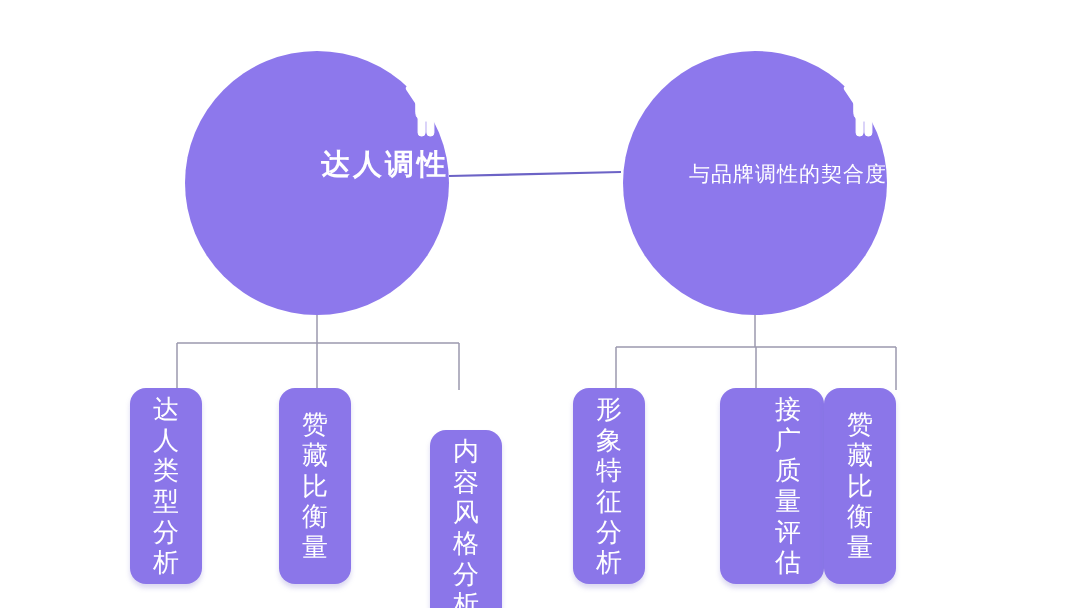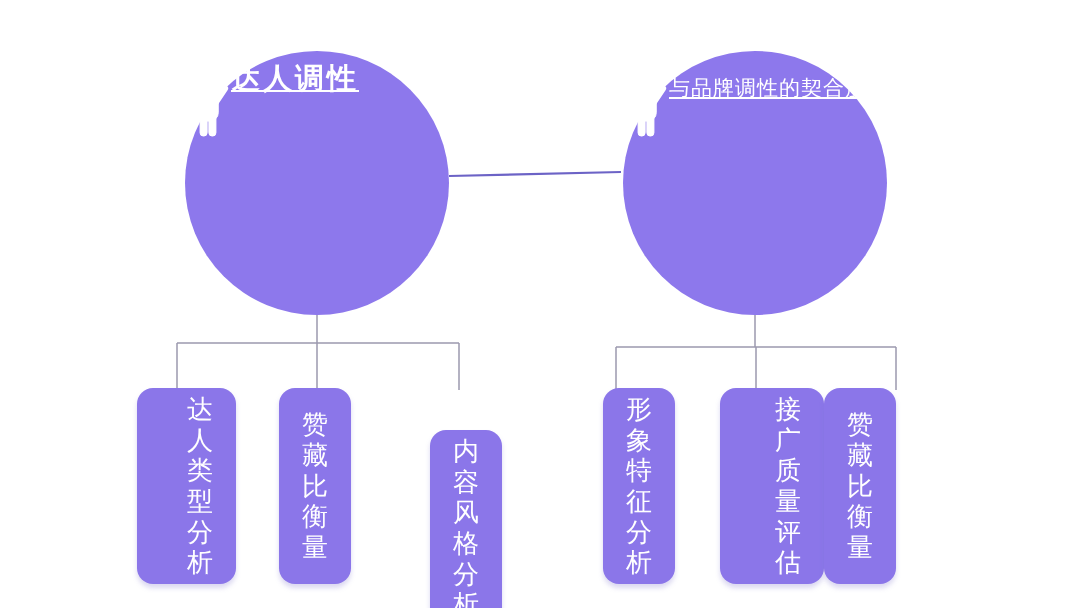--- a/index.html
+++ b/index.html
@@ -9,21 +9,21 @@
     font-family:"DejaVu Sans","Liberation Sans",sans-serif;
     overflow:hidden;
   }
   .wires { position:absolute; left:0; top:0; }
   .wires line.tree { stroke:var(--tree_connector,#9b98ae); stroke-width:1.5; }
   .wires line.link { stroke:var(--node_link,#6c63c6); stroke-width:2.2; }
 
   .node {
     position:absolute; width:264px; height:264px; border-radius:50%;
     background:var(--node_fill,#8d78ec); color:var(--node_text,#fff);
-    display:flex; flex-direction:row; align-items:flex-start; text-align:center;text-decoration:underline;
+    display:flex; flex-direction:column; align-items:flex-end; text-align:center;
   }
   .node .person { margin-top:28px; width:46px; height:58px; }
   .node .person * { fill:#ffffff; stroke:#ffffff; }
   .node .person .arm { fill:none; stroke-width:7; stroke-linecap:round; }
   .node .title { font-size:29px; font-weight:bold; letter-spacing:3px; margin-top:8px; }
   .node .subtitle { font-size:21px; margin-top:23px; letter-spacing:1px; white-space:nowrap; }
 
   .pill {
     position:absolute; top:388px; width:72px; height:196px; border-radius:16px;
     background:var(--pill_fill,#8b76e9); color:var(--node_text,#fff);
@@ -74,31 +74,31 @@
       <circle cx="22" cy="8" r="7"></circle>
       <line class="arm" x1="14" y1="25" x2="4" y2="10"></line>
       <line class="arm" x1="30" y1="25" x2="40" y2="10"></line>
       <rect x="11" y="16" width="22" height="29" rx="9"></rect>
       <rect x="13.5" y="38" width="7.6" height="23" rx="3.6"></rect>
       <rect x="22.9" y="38" width="7.6" height="23" rx="3.6"></rect>
     </svg>
     <div class="subtitle">与品牌调性的契合度</div>
   </div>
 
-  <div class="pill" style="left:137px;padding-left:27px;">
+  <div class="pill" style="left:130px;">
     <span class="vtext">达人类型分析</span>
   </div>
   <div class="pill" style="left:279px;">
     <span class="vtext">赞藏比衡量</span>
   </div>
   <div class="pill" style="left:430px;margin-top:42px;">
     <span class="vtext">内容风格分析</span>
   </div>
 
-  <div class="pill" style="left:603px;">
+  <div class="pill" style="left:573px;">
     <span class="vtext">形象特征分析</span>
   </div>
   <div class="pill" style="left:720px;padding-left:32px;">
     <span class="vtext">接广质量评估</span>
   </div>
   <div class="pill" style="left:824px;">
     <span class="vtext">赞藏比衡量</span>
   </div>
 
 </div>

